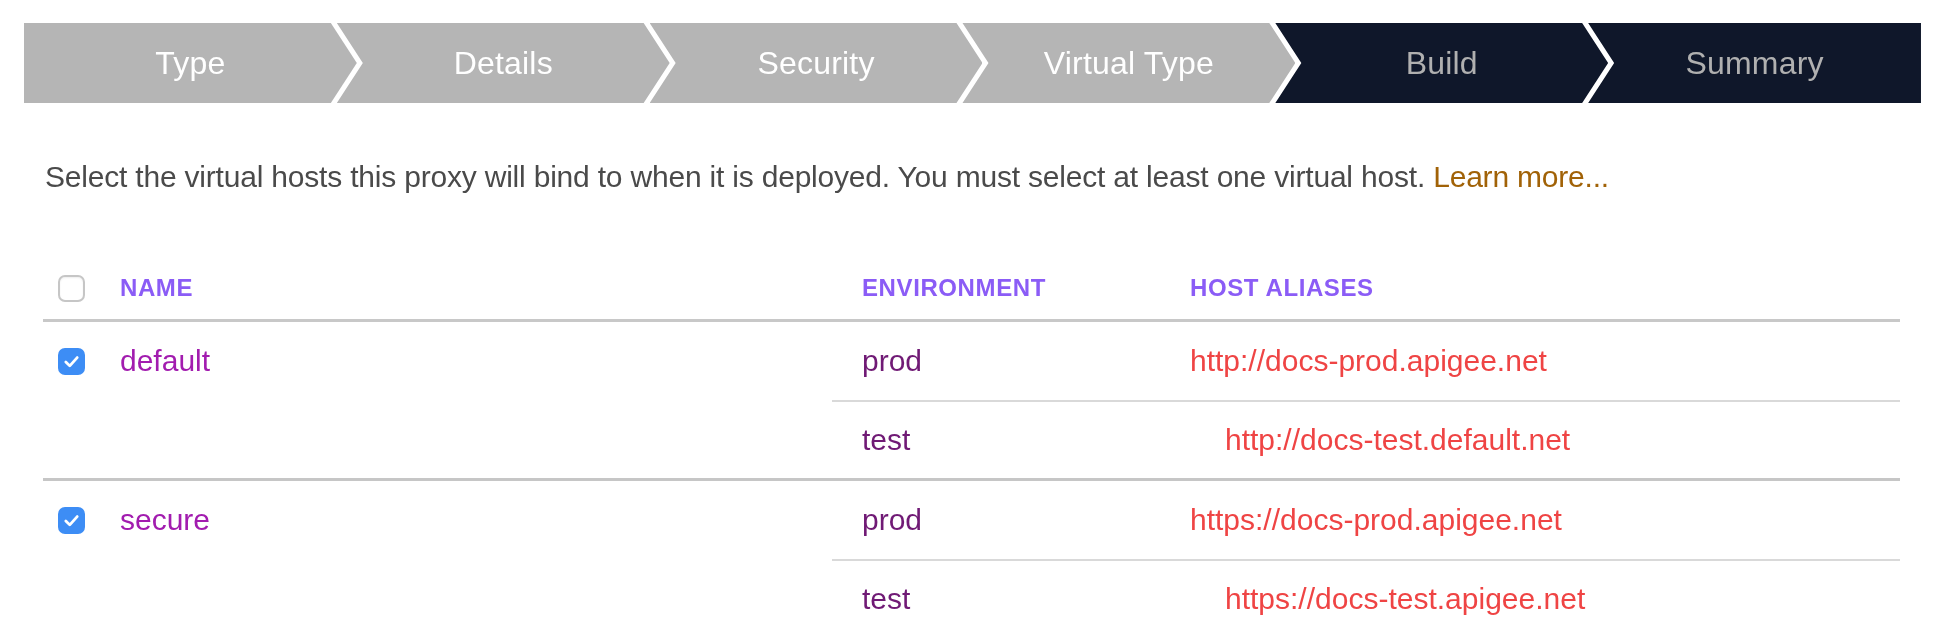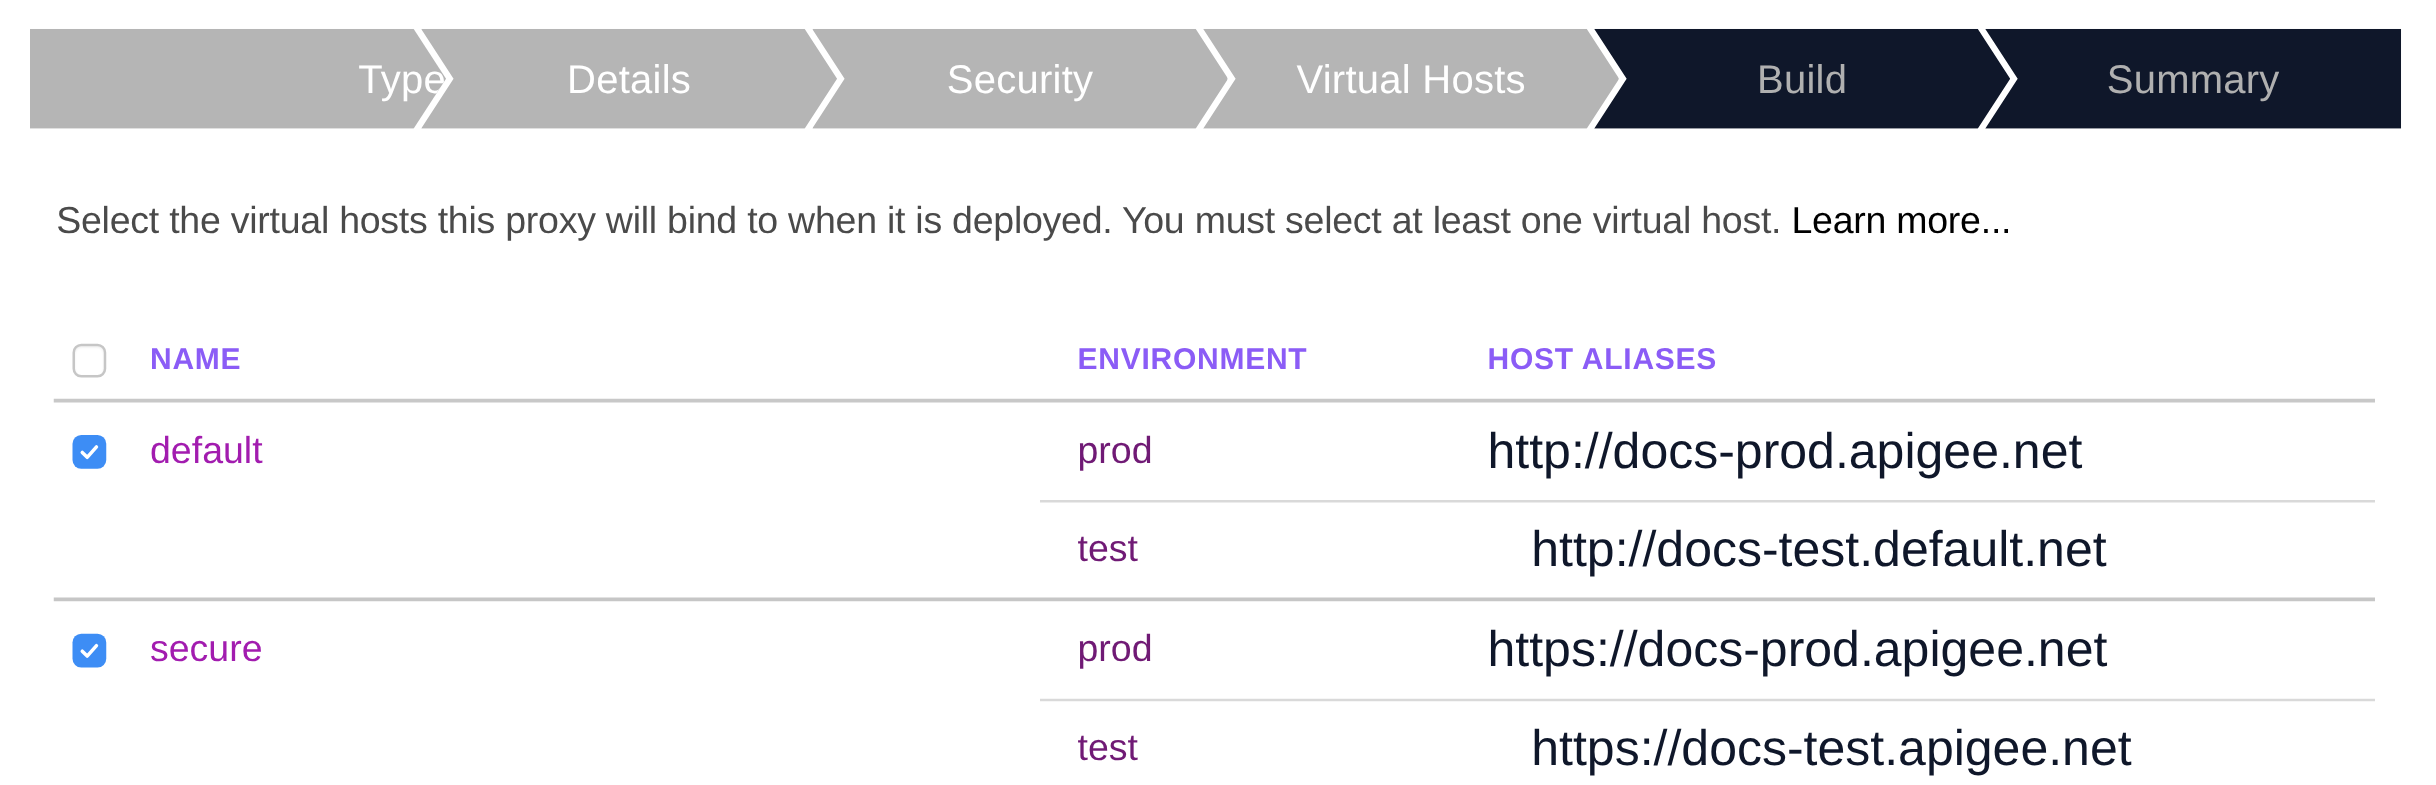--- a/index.html
+++ b/index.html
@@ -8,29 +8,29 @@
   .app { position:relative; width:1949px; height:628px; background:#fff; overflow:hidden; }
 
   
   .stepper { display:flex; margin:23px 28px 0 8px; height:80px; }
   .step {
     flex:1; height:80px; background:#b5b5b5;
     display:flex; align-items:center; justify-content:center;
     clip-path: polygon(0 0, calc(100% - 26px) 0, 100% 50%, calc(100% - 26px) 100%, 0 100%, 26px 50%);
     margin-left:-20px;
   }
-  .step:first-child { margin-left:16px; clip-path: polygon(0 0, calc(100% - 26px) 0, 100% 50%, calc(100% - 26px) 100%, 0 100%); justify-content: flex-end; }
+  .step:first-child { margin-left:16px; clip-path: polygon(0 0, calc(100% - 26px) 0, 100% 50%, calc(100% - 26px) 100%, 0 100%); }
   .step:last-child { clip-path: polygon(0 0, 100% 0, 100% 100%, 0 100%, 26px 50%); justify-content: center; }
   .step-label { font-size:32px; color:#ffffff; letter-spacing:0.2px; }
   .step--off { background:#0f172a; }
   .step--off .step-label { color:#b0b0b0; }
 
   
   .description { margin:54px 30px 0 45px; font-size:30px; line-height:40px; color:#4a4a4a; letter-spacing:-0.2px; }
-  .description a { color:#000000; text-decoration:none; cursor:pointer; }
+  .description a { color:#a16207; text-decoration:none; cursor:pointer; }
 
   
   .vh-table { margin:60px 49px 0 43px; }
   .vh-header {
     display:grid; grid-template-columns:62px 727px 336px 1fr;
     height:65px; align-items:center;
     border-bottom:3px solid #c8c8c8;
   }
   .hdr { font-size:24px; font-weight:700; color:#8b5cf6; letter-spacing:0.6px; }
   .hdr-name  { padding-left:15px; }
@@ -38,21 +38,21 @@
   .hdr-alias { padding-left:22px; }
 
   .group { display:grid; grid-template-columns:62px 727px 1fr; }
   .group + .group { border-top:3px solid #c6c6c6; }
   .cell-check { height:78px; display:flex; align-items:center; padding-left:15px; }
   .cell-name  { height:78px; display:flex; align-items:center; padding-left:15px; font-size:30px; color:#a21caf; }
   .entries { display:block; }
   .entry { display:grid; grid-template-columns:336px 1fr; height:78px; align-items:center; }
   .entry + .entry { border-top:2px solid #d9d9d9;gap:35px; }
   .cell-env   { padding-left:30px; font-size:30px; color:#701a75; }
-  .cell-alias { padding-left:22px; font-size:40px; color:#0f172a; }
+  .cell-alias { padding-left:22px; font-size:30px; color:#ef4444; }
 
   
   .checkbox {
     width:27px; height:27px; border-radius:7px; display:flex;
     align-items:center; justify-content:center; cursor:pointer; flex:0 0 auto;
   }
   .checkbox.checked { background:#3d8df5; }
   .checkbox.unchecked { background:#ffffff; border:2px solid #c6c6c6; box-shadow: inset 0 1px 2px rgba(0,0,0,0.07); }
   .checkbox svg { display:block; }
 </style>
@@ -65,21 +65,21 @@
       <div class="step">
     <span class="step-label">Type</span>
   </div>
       <div class="step">
     <span class="step-label">Details</span>
   </div>
       <div class="step">
     <span class="step-label">Security</span>
   </div>
       <div class="step">
-    <span class="step-label">Virtual Hosts</span>
+    <span class="step-label">Virtual Type</span>
   </div>
       <div class="step step--off">
     <span class="step-label">Build</span>
   </div>
       <div class="step step--off">
     <span class="step-label">Summary</span>
   </div>
     </div>
 
   <p class="description">

